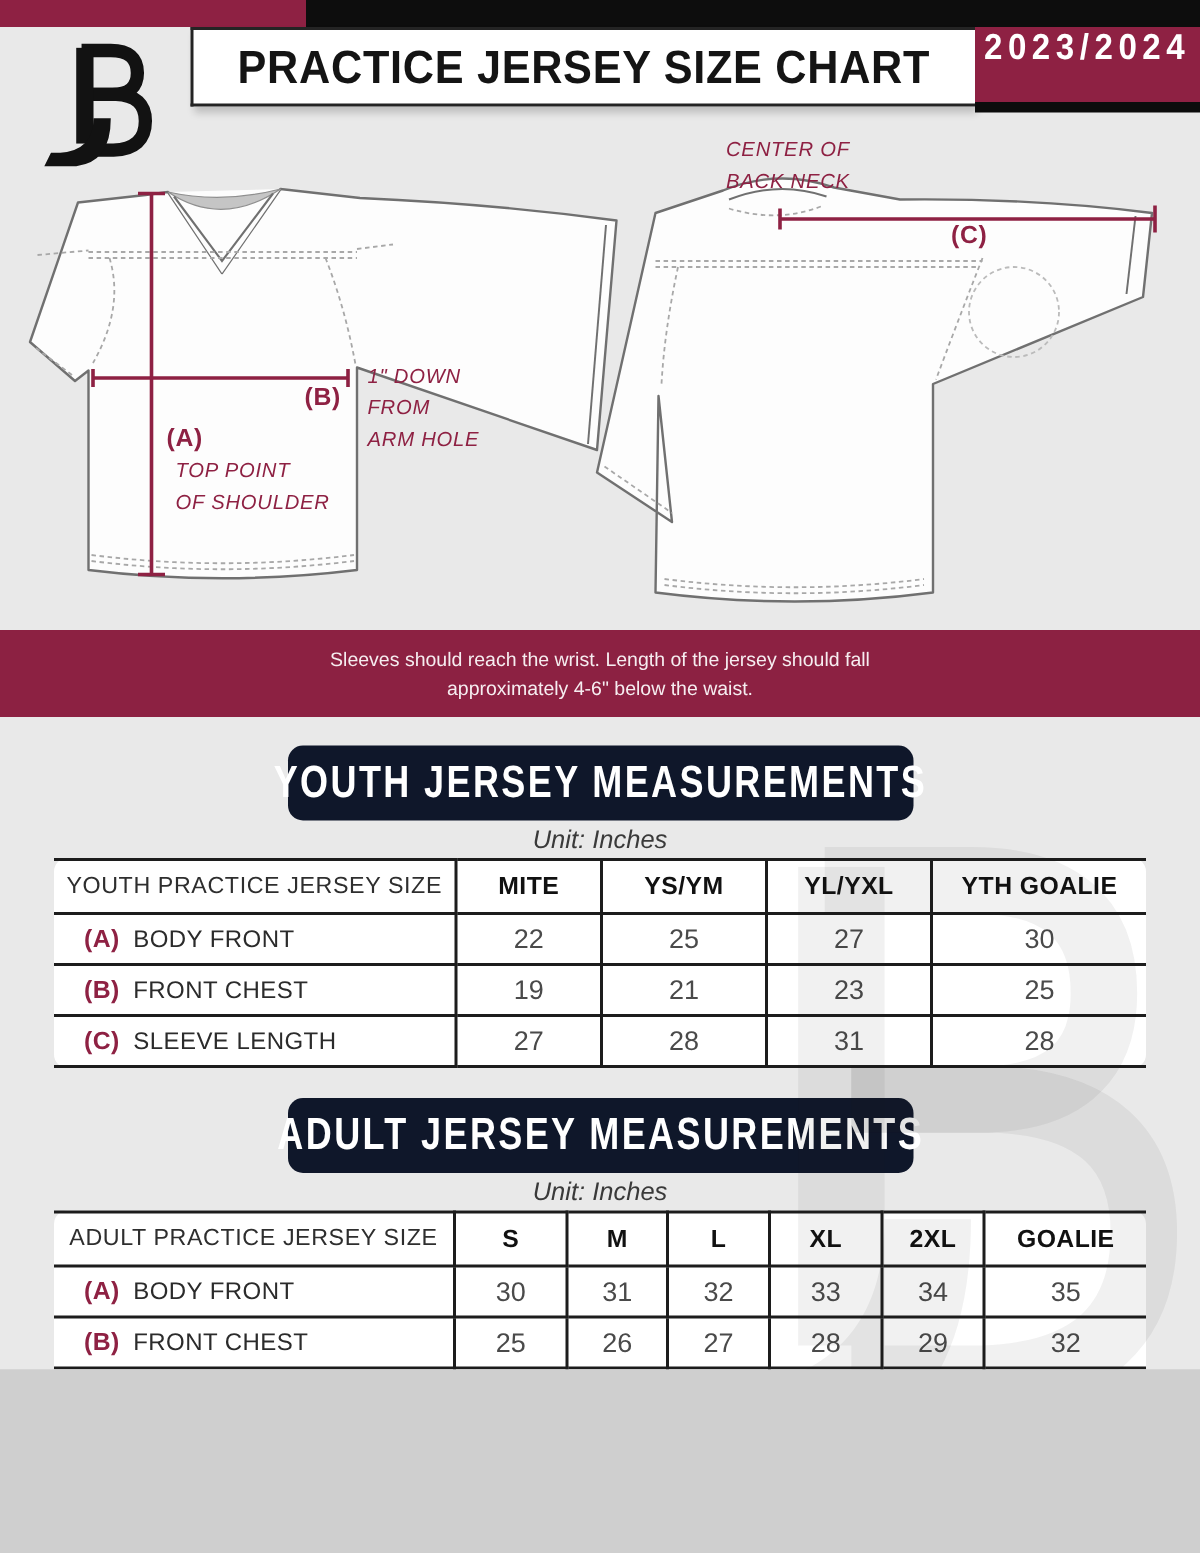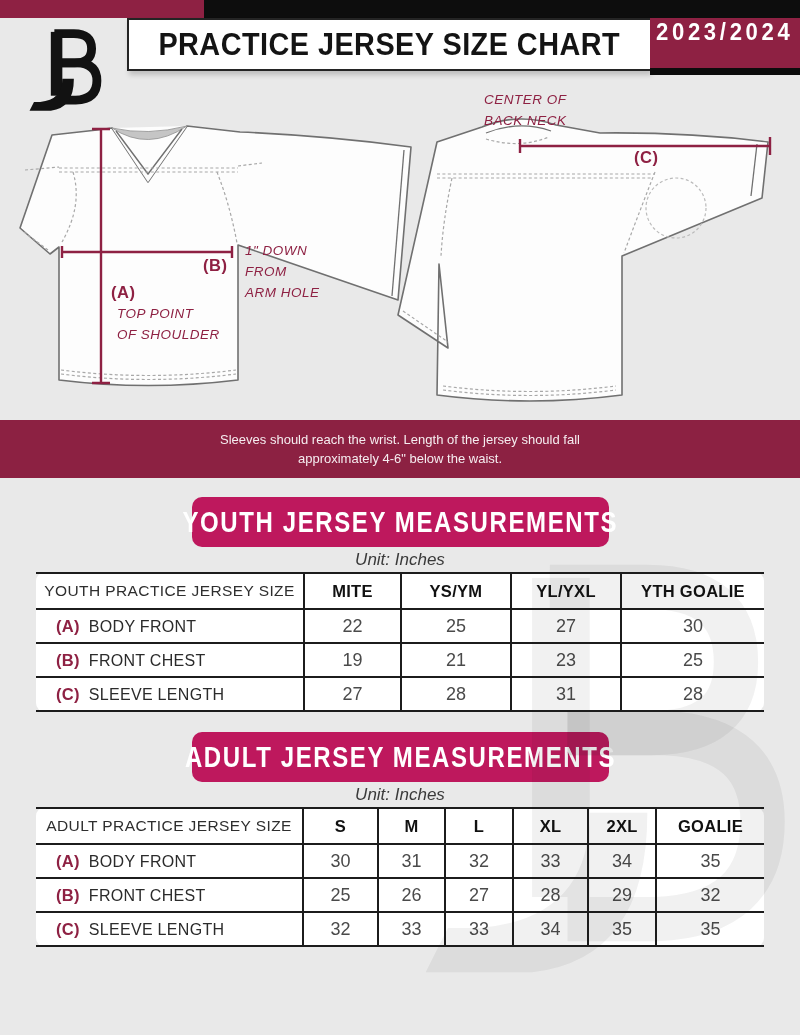--- a/index.html
+++ b/index.html
@@ -1,16 +1,16 @@
 <!DOCTYPE html>
 <html><head>
 <meta charset="utf-8">
 <style>
   html,body{margin:0;padding:0;background:#cfcfcf;}
-  .page{position:relative;width:800px;height:1035px;margin:0 auto;background:#E9E9E9;
+  .page{position:relative;width:800px;height:913px;margin:0 auto;background:#E9E9E9;
         font-family:"Liberation Sans",sans-serif;overflow:hidden;}
 
   
   .top-strip{height:18px;display:flex;}
   .strip-maroon{width:204px;background:#8E2143;}
   .strip-black{flex:1;background:#0D0D0D;}
 
   
   .header{position:relative;height:72px;}
   .logo-main{position:absolute;left:26px;top:4px;width:78px;height:96px;z-index:3;color:#121212;}
@@ -30,21 +30,21 @@
   .diagram svg.jerseys{position:absolute;left:0;top:0;}
   .anno{position:absolute;color:#8E2143;z-index:2;}
   .anno.caption{font-style:italic;font-size:13.5px;line-height:1.55;letter-spacing:0.5px;white-space:pre-line;}
   .anno.letter{font-weight:bold;font-size:16.5px;letter-spacing:0.5px;}
 
   
   .note-banner{height:58px;background:#8C2142;display:flex;align-items:center;justify-content:center;}
   .note-banner .t{color:#F6EDF0;font-size:13px;line-height:1.5;text-align:center;white-space:pre-line;}
 
   
-  .pill{width:417px;height:50px;margin:0 auto;background:#be185d;border-radius:10px;
+  .pill{width:417px;height:50px;margin:0 auto;background:#0f172a;border-radius:10px;
         display:flex;align-items:center;justify-content:center;position:relative;z-index:1;}
   .pill .t{color:#FFFFFF;font-size:30px;font-weight:bold;letter-spacing:2px;
            white-space:nowrap;transform:scaleX(0.8);}
   .pill-youth{margin-top:19px;}
   .pill-adult{margin-top:20px;}
   .unit{height:22px;margin-top:3px;text-align:center;font-style:italic;font-size:17px;color:#3A3A3A;}
 
   
   table.size{width:728px;margin:0 auto;border-collapse:collapse;table-layout:fixed;background:#FFFFFF;border-radius:9px;}
   .size th,.size td{border:2px solid #1C1C1C;text-align:center;padding:0;overflow:hidden;}

